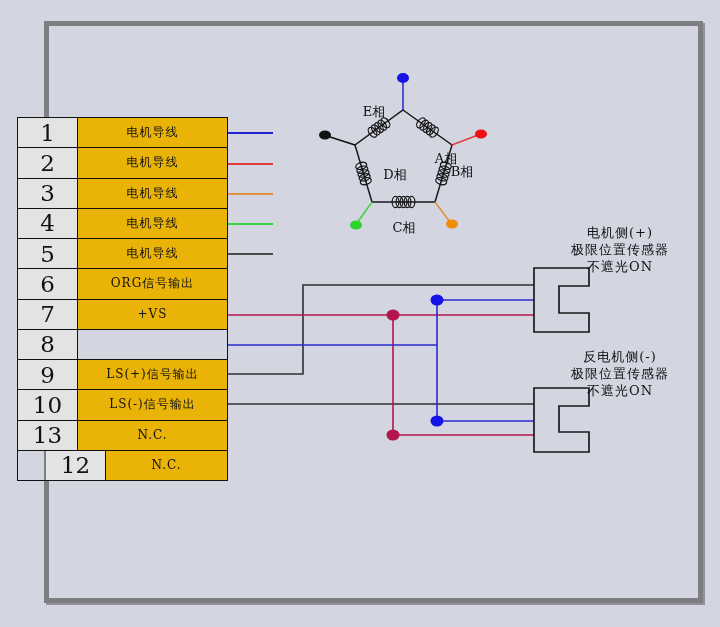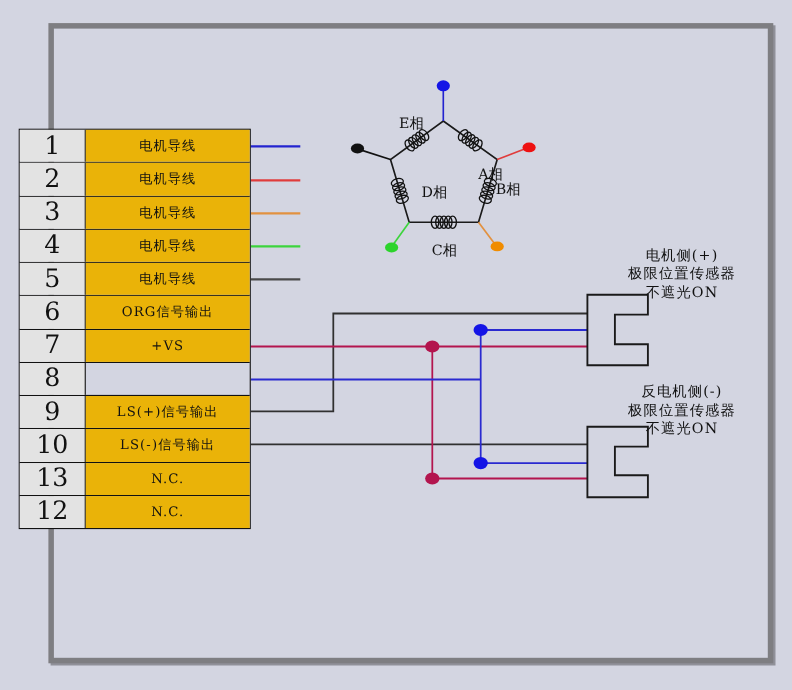--- a/index.html
+++ b/index.html
@@ -15,21 +15,21 @@
     box-shadow:2px 2px 0 rgba(90,90,95,.55);
   }
   svg.diagram{position:absolute;left:0;top:0;width:720px;height:627px;}
   
   .pin-table{
     position:absolute;left:17px;top:117px;width:211px;height:364px;
     display:flex;flex-direction:column;
     border:1px solid #111;box-sizing:border-box;
   }
   .trow{flex:1;display:flex;border-bottom:1px solid #111;}
-  .trow:last-child{border-bottom:none;}
+  .trow:last-child{border-bottom:none;padding-left:28px;}
   .cell-pin{
     width:59px;background:#e3e3e3;border-right:1px solid #111;
     display:flex;align-items:center;justify-content:center;
     font-size:23px;
   }
   .cell-label{
     flex:1;background:#eab308;
     display:flex;align-items:center;justify-content:center;
     font-size:12px;letter-spacing:1px;
   }

